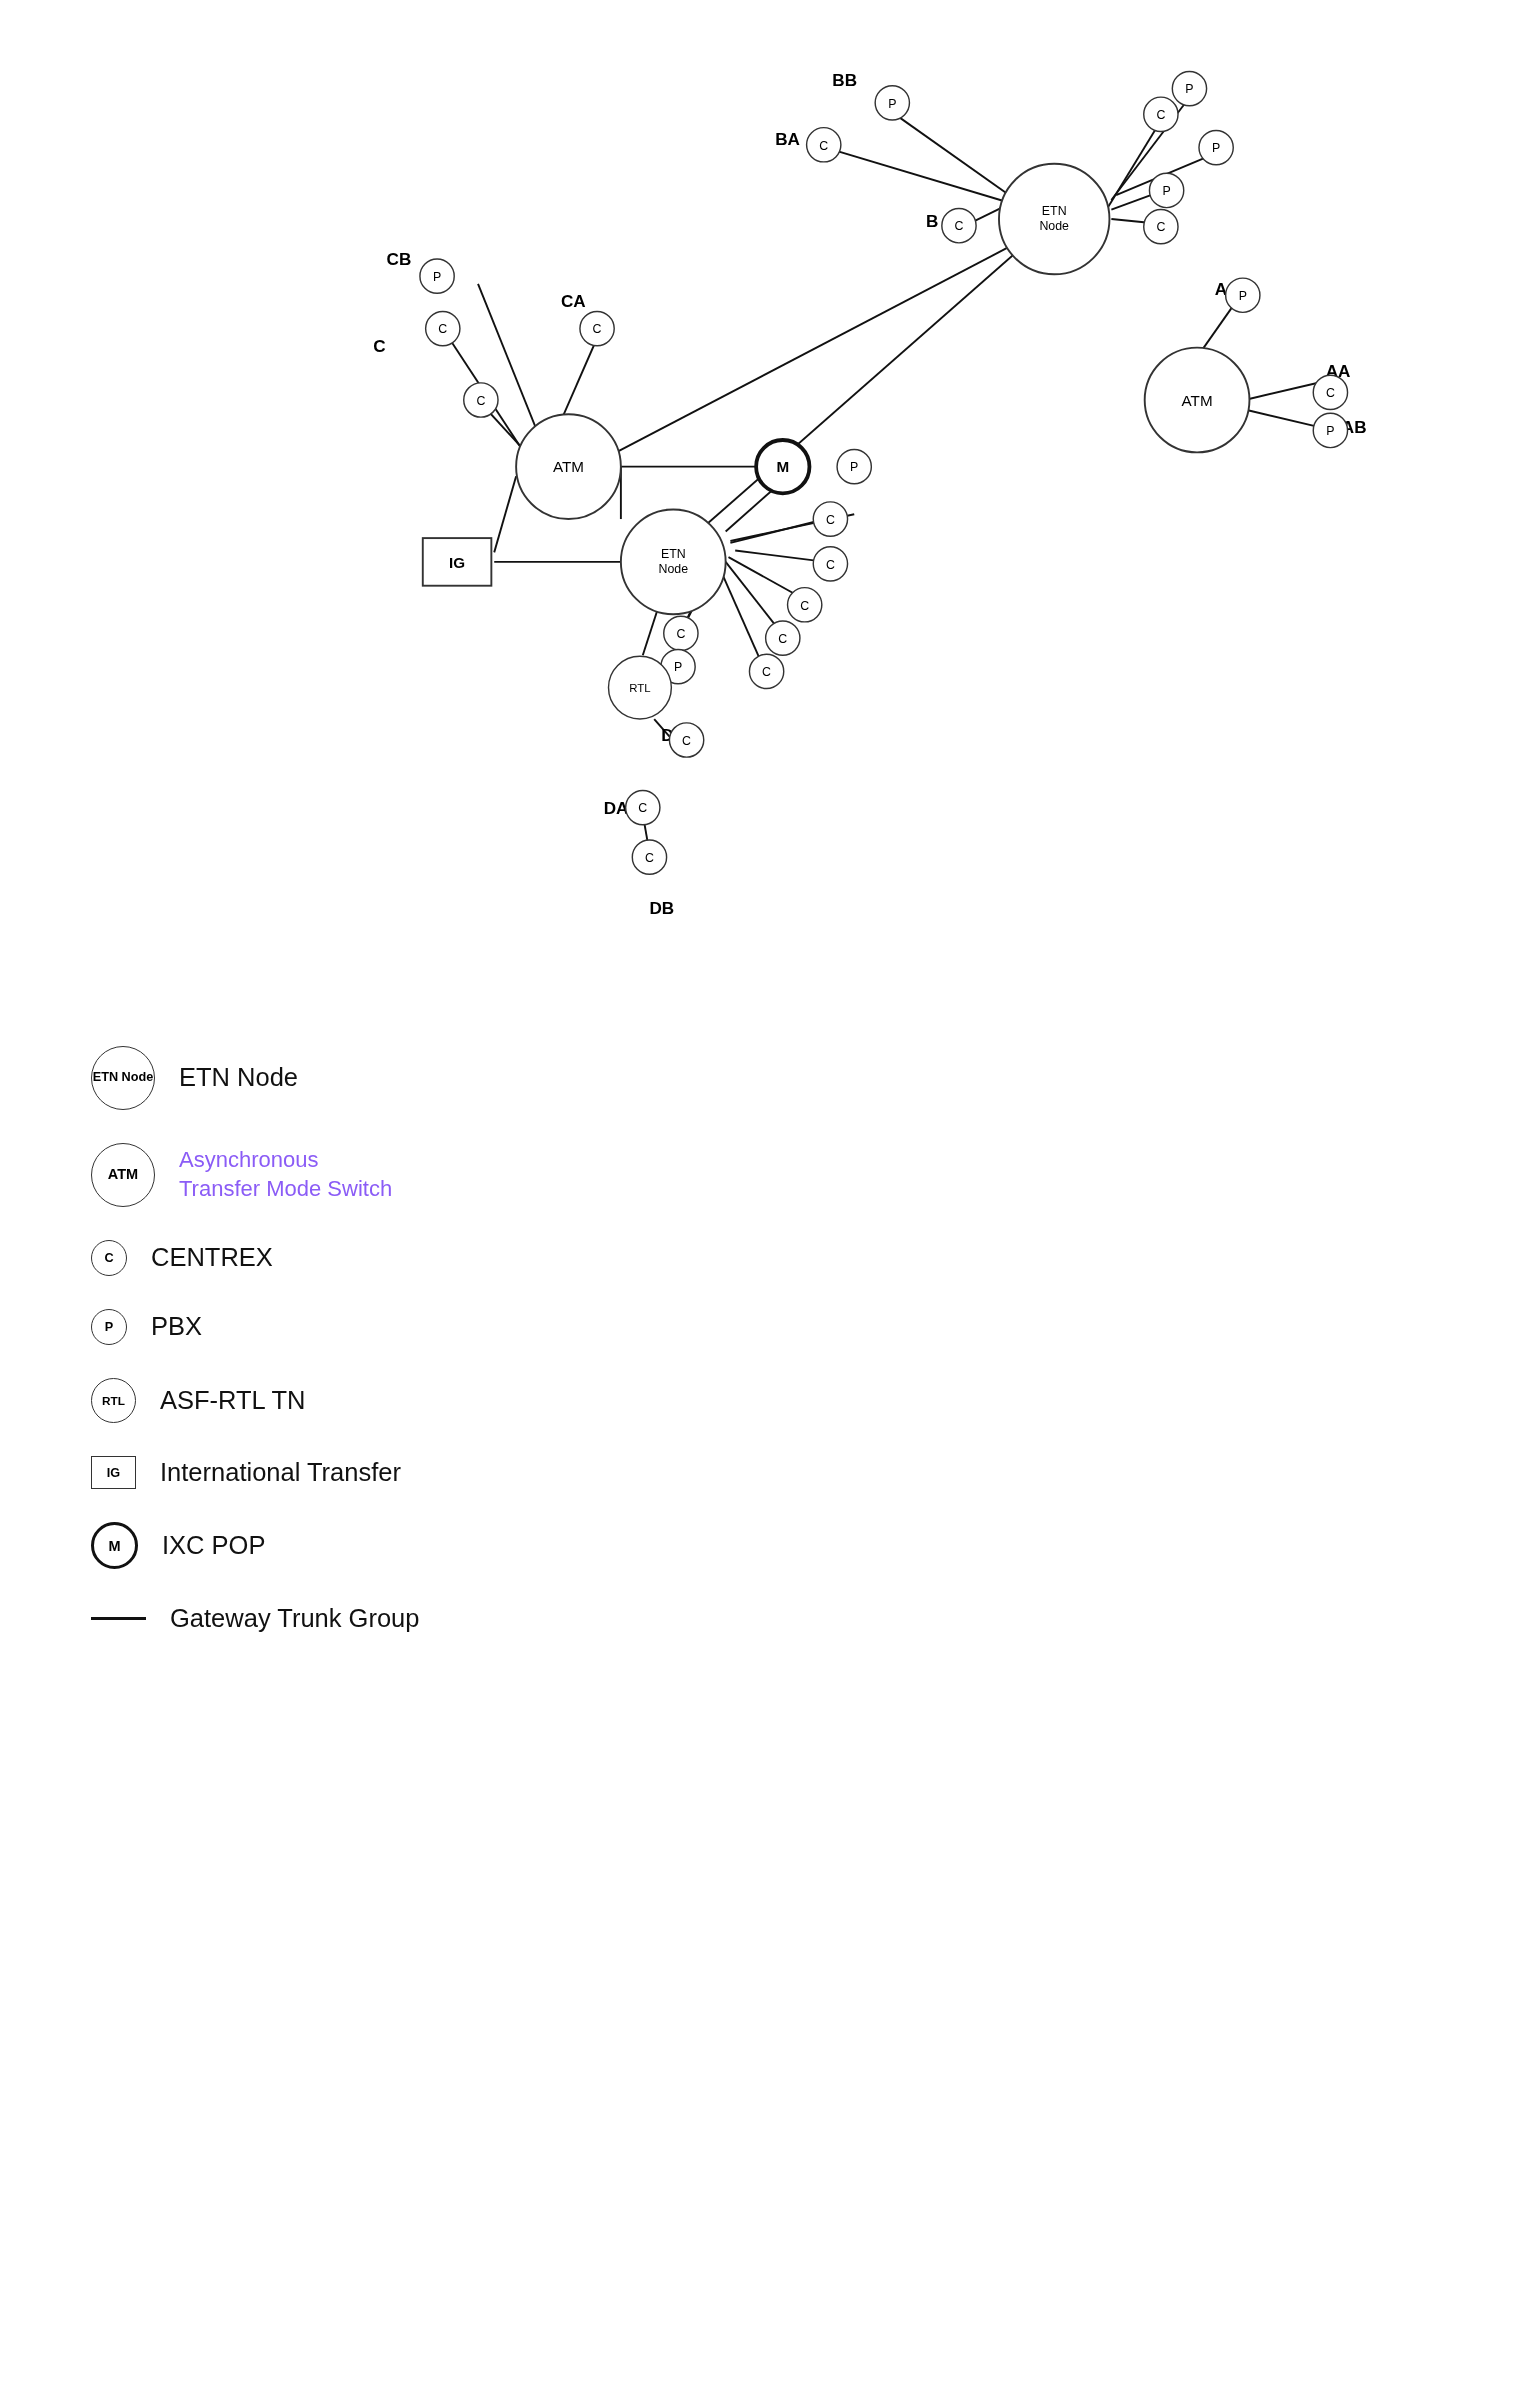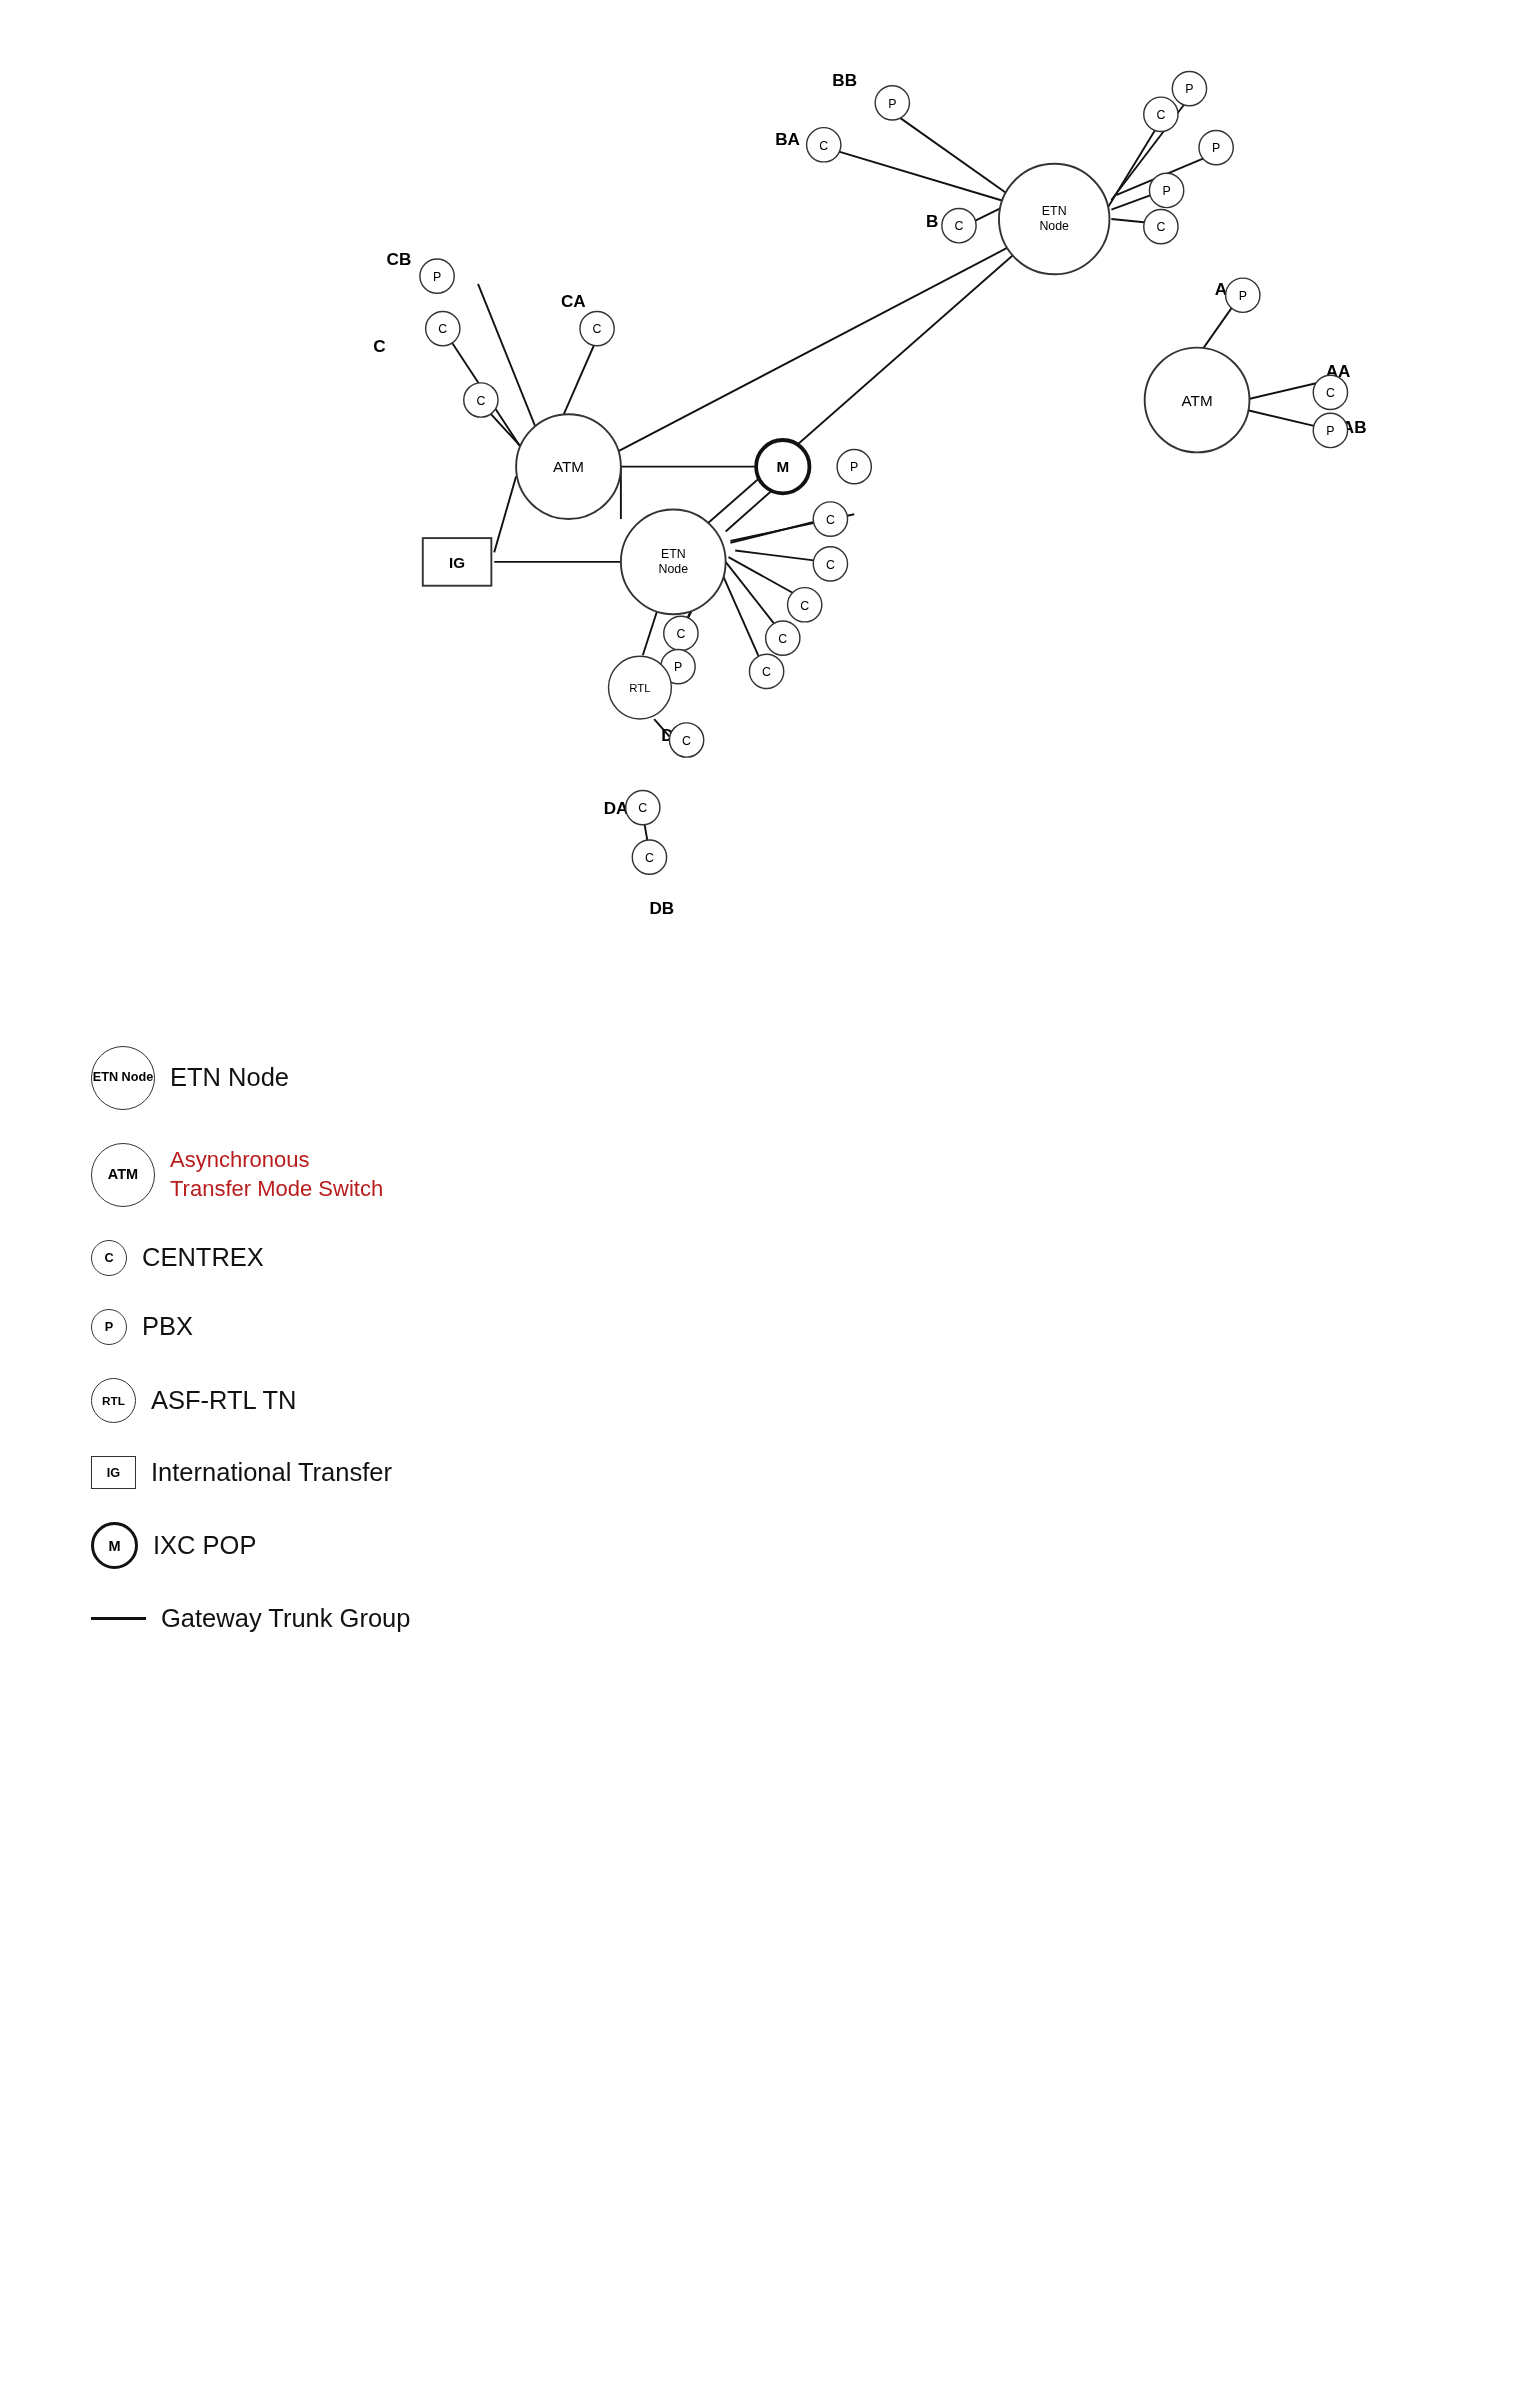--- a/index.html
+++ b/index.html
@@ -33,36 +33,36 @@
       position: absolute;
       top: 1046px;
       left: 91px;
       display: flex;
       flex-direction: column;
       gap: 33px;
     }
     .legend-item {
       display: flex;
       align-items: center;
-      gap: 15px;
+      gap: 24px;
     }
     .legend-icon {
       display: flex;
       align-items: center;
       justify-content: center;
       flex-shrink: 0;
     }
     .legend-text {
       font-size: 25.5px;
       color: #111;
       line-height: 1.3;
     }
     .legend-text-small {
       font-size: 20px;
-      color: #b91c1c;
+      color: #8b5cf6;
       line-height: 1.3;
     }
     
     .circle-lg {
       width: 64px;
       height: 64px;
       border-radius: 50%;
       border: 1.8px solid #333;
       display: flex;
       align-items: center;

